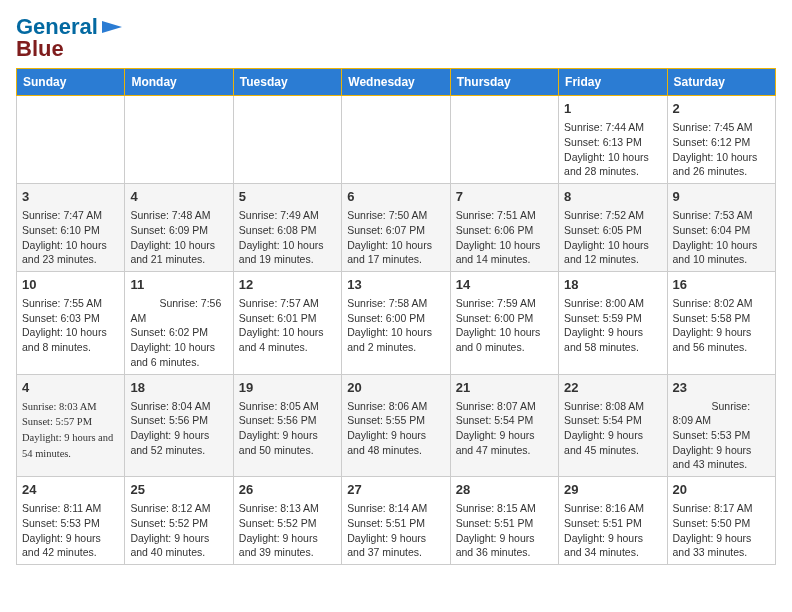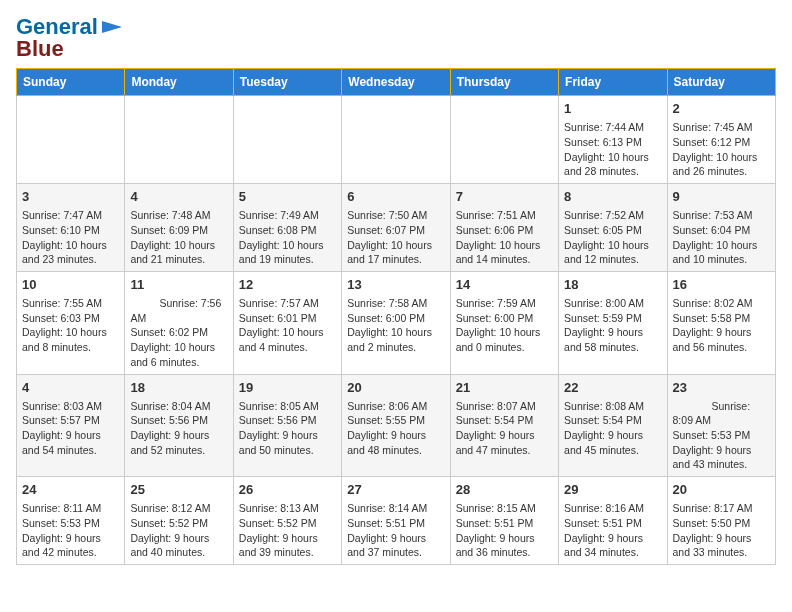--- a/index.html
+++ b/index.html
@@ -170,21 +170,21 @@
 Sunset: 6:00 PM
 Daylight: 10 hours and 0 minutes.</span></td>
         <td><span class="day-num">18</span><span style="white-space: pre-line;">Sunrise: 8:00 AM
 Sunset: 5:59 PM
 Daylight: 9 hours and 58 minutes.</span></td>
         <td><span class="day-num">16</span><span style="white-space: pre-line;">Sunrise: 8:02 AM
 Sunset: 5:58 PM
 Daylight: 9 hours and 56 minutes.</span></td>
       </tr>
       <tr>
-        <td><span class="day-num">4</span><span style="white-space: pre-line;">Sunrise: 8:03 AM
+        <td><span class="day-num">4</span><span style="white-space: pre-line; font-family: Liberation Serif, serif;">Sunrise: 8:03 AM
 Sunset: 5:57 PM
 Daylight: 9 hours and 54 minutes.</span></td>
         <td><span class="day-num">18</span><span style="white-space: pre-line;">Sunrise: 8:04 AM
 Sunset: 5:56 PM
 Daylight: 9 hours and 52 minutes.</span></td>
         <td><span class="day-num">19</span><span style="white-space: pre-line;">Sunrise: 8:05 AM
 Sunset: 5:56 PM
 Daylight: 9 hours and 50 minutes.</span></td>
         <td><span class="day-num">20</span><span style="white-space: pre-line;">Sunrise: 8:06 AM
 Sunset: 5:55 PM

